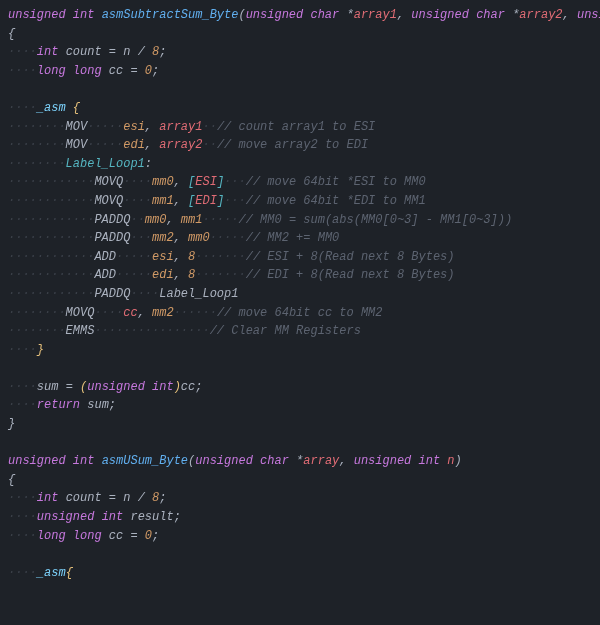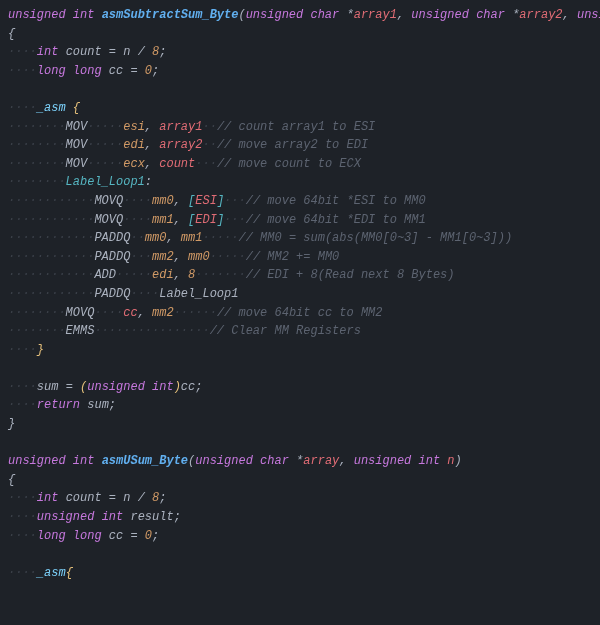--- a/index.html
+++ b/index.html
@@ -12,21 +12,21 @@
     padding: 6px 8px;
     width: 600px;
     height: 625px;
     overflow: hidden;
     font-style: italic;
   }
   .line { white-space: pre; display: block; }
   .ws { color: #3a3f48; }
   .k-type { color: #c678dd; }
   .k-ret { color: #c678dd; font-style: italic; }
-  .fn { color: #61afef; font-weight: bold; }
+  .fn { color: #61afef; }
   .param { color: #e06c75; }
   .op { color: #aab2bf; }
   .brace { color: #abb2bf; }
   .num { color: #d19a66; }
   .asm { color: #7dd3fc; }
   .reg { color: #d19a66; }
   .ident { color: #e06c75; }
   .label { color: #56b6c2; }
   .br-b { color: #e5c07b; }
   .br-c { color: #56b6c2; }
@@ -38,26 +38,26 @@
 
 <div>
 <span class="line"><span class="k-type">unsigned</span> <span class="k-type">int</span> <span class="fn">asmSubtractSum_Byte</span><span class="brace">(</span><span class="k-type">unsigned</span> <span class="k-type">char</span> <span class="op">*</span><span class="param">array1</span><span class="plain">, </span><span class="k-type">unsigned</span> <span class="k-type">char</span> <span class="op">*</span><span class="param">array2</span><span class="plain">, </span><span class="k-type">unsigned</span>  </span>
 <span class="line"><span class="brace">{</span></span>
 <span class="line"><span class="ws">····</span><span class="k-type">int</span> <span class="plain">count</span> <span class="op">=</span> <span class="plain">n</span> <span class="op">/</span> <span class="num">8</span><span class="plain">;</span></span>
 <span class="line"><span class="ws">····</span><span class="k-type">long</span> <span class="k-type">long</span> <span class="plain">cc</span> <span class="op">=</span> <span class="num">0</span><span class="plain">;</span></span>
 <span class="line">&nbsp;</span>
 <span class="line"><span class="ws">····</span><span class="asm">_asm</span> <span class="br-b">{</span></span>
 <span class="line"><span class="ws">········</span><span class="plain">MOV</span><span class="ws">·····</span><span class="reg">esi</span><span class="plain">, </span><span class="ident">array1</span><span class="ws">··</span><span class="cmt">// count array1 to ESI</span></span>
 <span class="line"><span class="ws">········</span><span class="plain">MOV</span><span class="ws">·····</span><span class="reg">edi</span><span class="plain">, </span><span class="ident">array2</span><span class="ws">··</span><span class="cmt">// move array2 to EDI</span></span>
-<span class="line"><span class="ws">········</span><span class="plain">MOV</span><span class="ws">·····</span><span class="reg">ecx</span><span class="plain">, </span><span class="ident">count</span><span class="ws">···</span><span class="cmt">// move count to ECX</span></span>
 <span class="line"><span class="ws">········</span><span class="label">Label_Loop1</span><span class="plain">:</span></span>
 <span class="line"><span class="ws">············</span><span class="plain">MOVQ</span><span class="ws">····</span><span class="reg">mm0</span><span class="plain">, </span><span class="br-c">[</span><span class="param">ESI</span><span class="br-c">]</span><span class="ws">···</span><span class="cmt">// move 64bit *ESI to MM0</span></span>
 <span class="line"><span class="ws">············</span><span class="plain">MOVQ</span><span class="ws">····</span><span class="reg">mm1</span><span class="plain">, </span><span class="br-c">[</span><span class="param">EDI</span><span class="br-c">]</span><span class="ws">···</span><span class="cmt">// move 64bit *EDI to MM1</span></span>
 <span class="line"><span class="ws">············</span><span class="plain">PADDQ</span><span class="ws">··</span><span class="reg">mm0</span><span class="plain">, </span><span class="reg">mm1</span><span class="ws">·····</span><span class="cmt">// MM0 = sum(abs(MM0[0~3] - MM1[0~3]))</span></span>
 <span class="line"><span class="ws">············</span><span class="plain">PADDQ</span><span class="ws">···</span><span class="reg">mm2</span><span class="plain">, </span><span class="reg">mm0</span><span class="ws">·····</span><span class="cmt">// MM2 += MM0</span></span>
+<span class="line"><span class="ws">············</span><span class="plain">ADD</span><span class="ws">·····</span><span class="reg">esi</span><span class="plain">, </span><span class="num">8</span><span class="ws">·······</span><span class="cmt">// ESI + 8(Read next 8 Bytes)</span></span>
 <span class="line"><span class="ws">············</span><span class="plain">ADD</span><span class="ws">·····</span><span class="reg">edi</span><span class="plain">, </span><span class="num">8</span><span class="ws">·······</span><span class="cmt">// EDI + 8(Read next 8 Bytes)</span></span>
 <span class="line"><span class="ws">············</span><span class="plain">PADDQ</span><span class="ws">····</span><span class="plain">Label_Loop1</span></span>
 <span class="line"><span class="ws">········</span><span class="plain">MOVQ</span><span class="ws">····</span><span class="ident">cc</span><span class="plain">, </span><span class="reg">mm2</span><span class="ws">······</span><span class="cmt">// move 64bit cc to MM2</span></span>
 <span class="line"><span class="ws">········</span><span class="plain">EMMS</span><span class="ws">················</span><span class="cmt">// Clear MM Registers</span></span>
 <span class="line"><span class="ws">····</span><span class="br-b">}</span></span>
 <span class="line">&nbsp;</span>
 <span class="line"><span class="ws">····</span><span class="plain">sum</span> <span class="op">=</span> <span class="br-b">(</span><span class="k-type">unsigned</span> <span class="k-type">int</span><span class="br-b">)</span><span class="plain">cc</span><span class="plain">;</span></span>
 <span class="line"><span class="ws">····</span><span class="k-ret">return</span> <span class="plain">sum</span><span class="plain">;</span></span>
 <span class="line"><span class="brace">}</span></span>
 <span class="line">&nbsp;</span>

